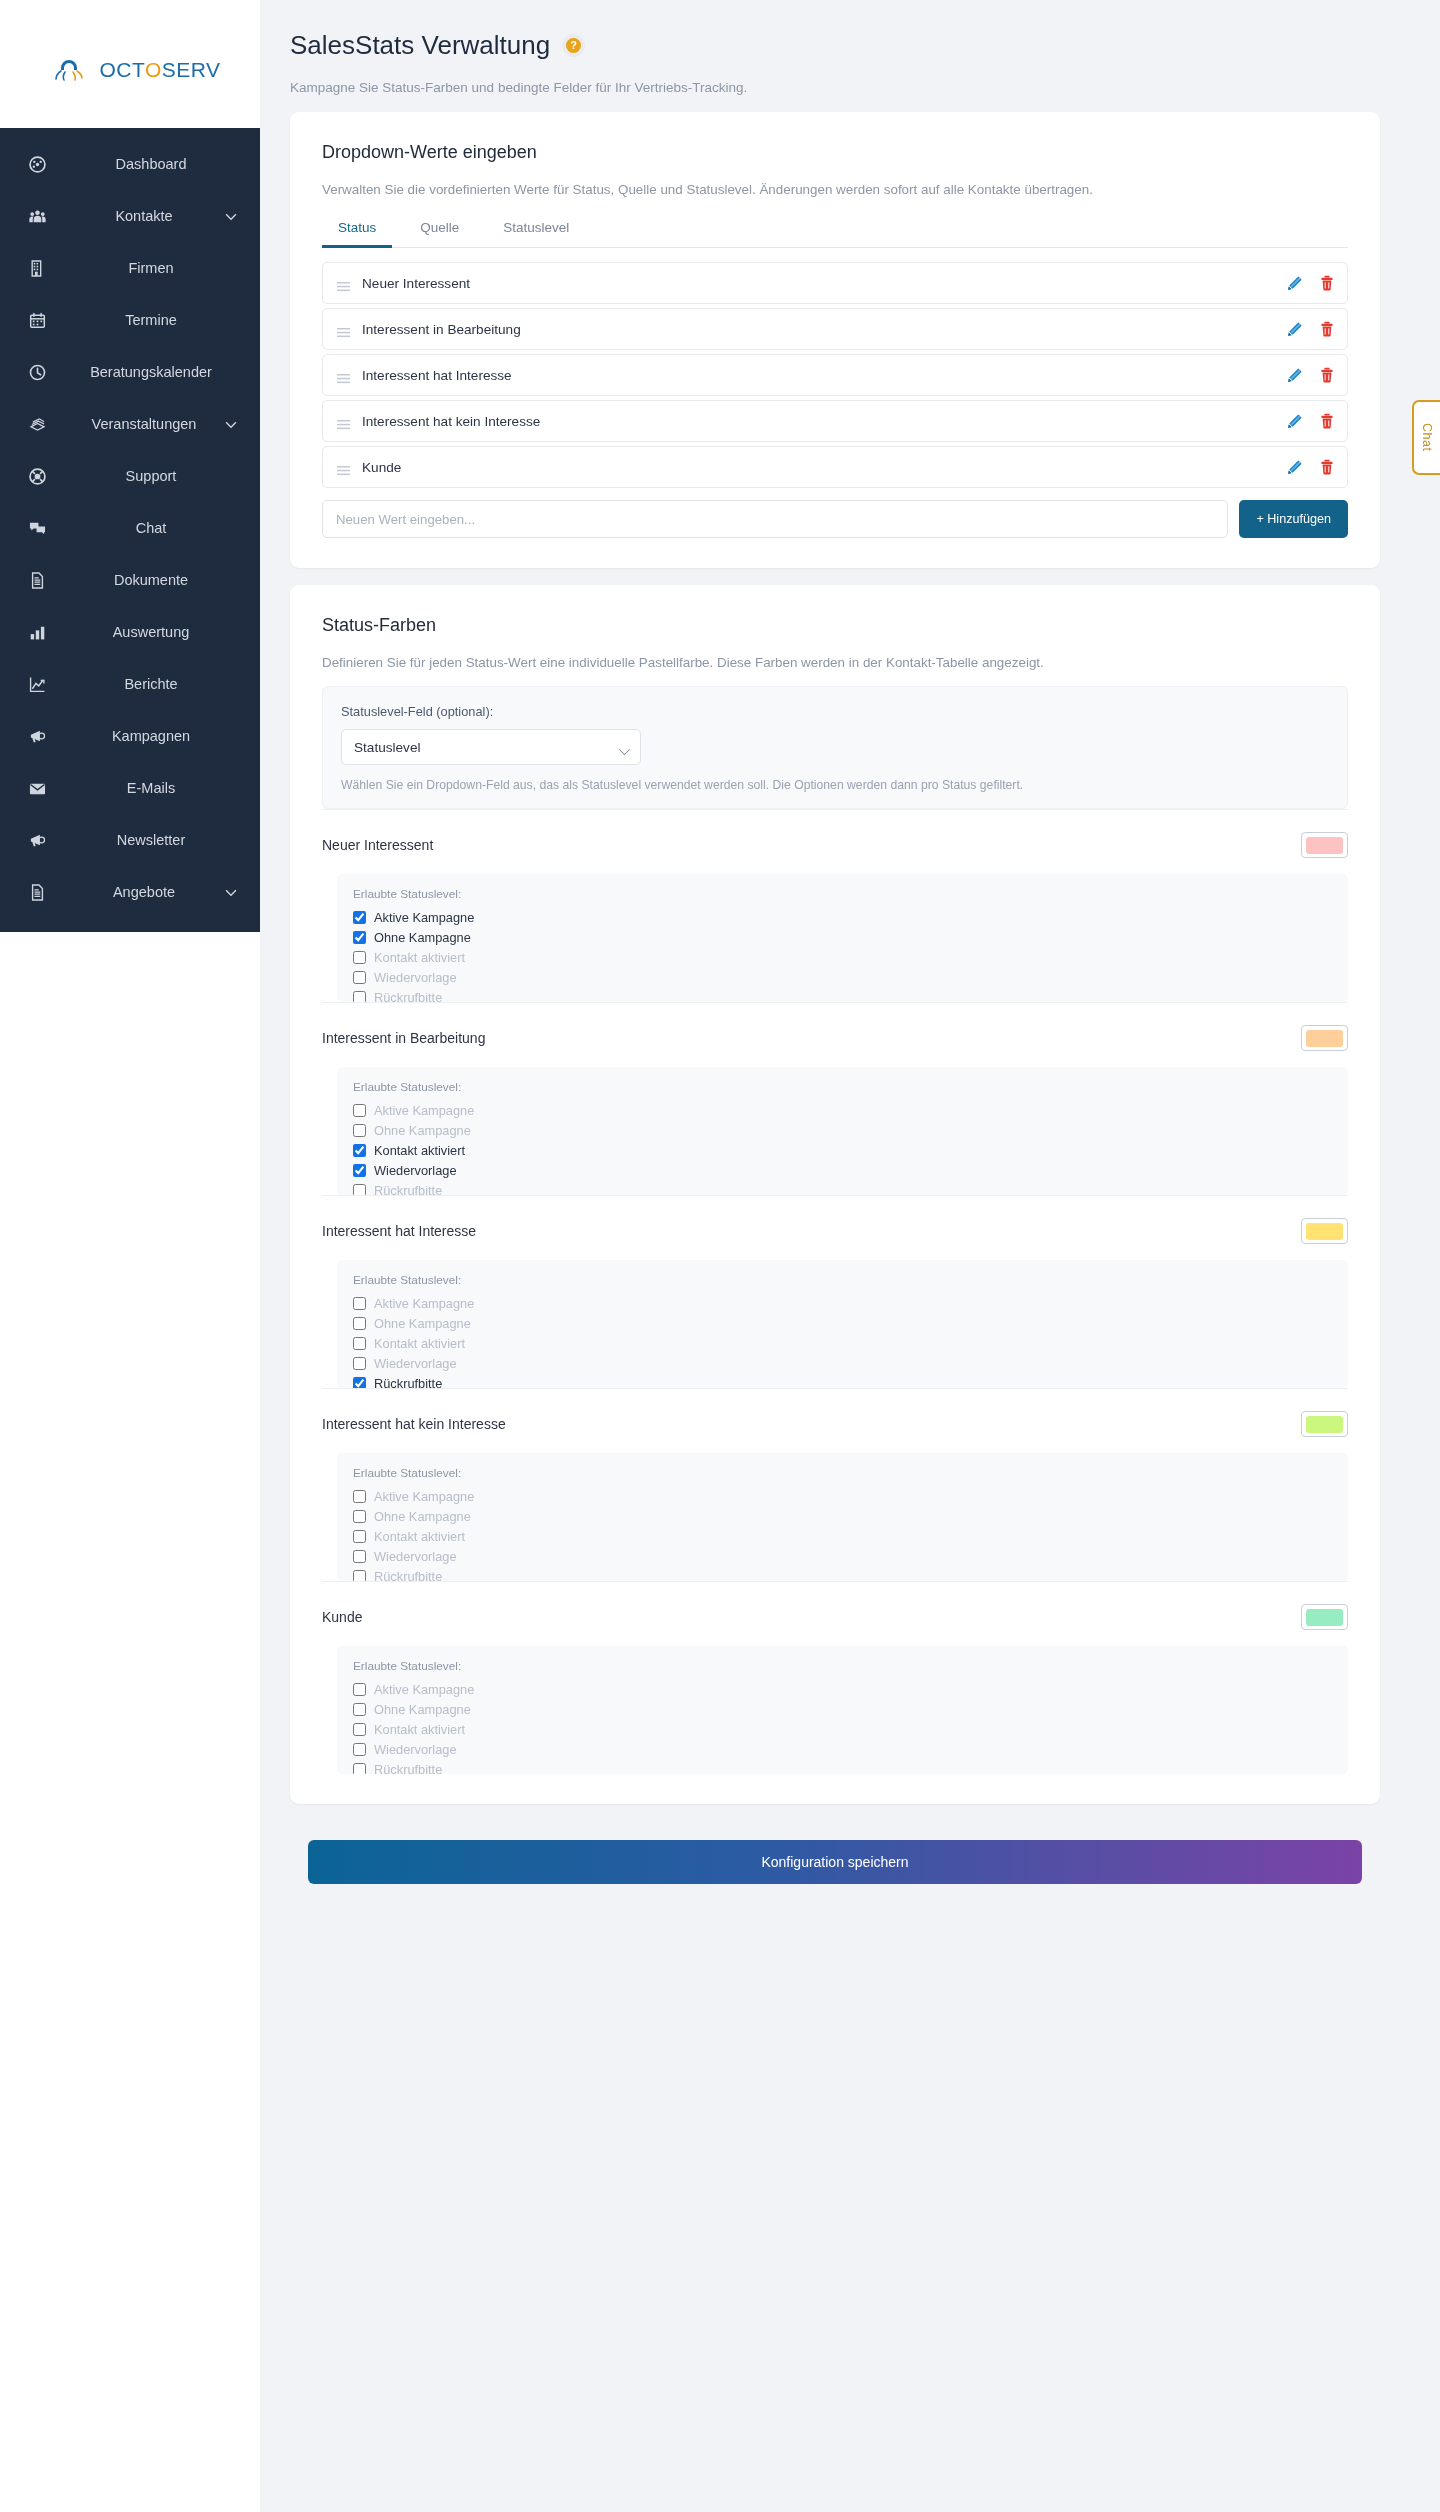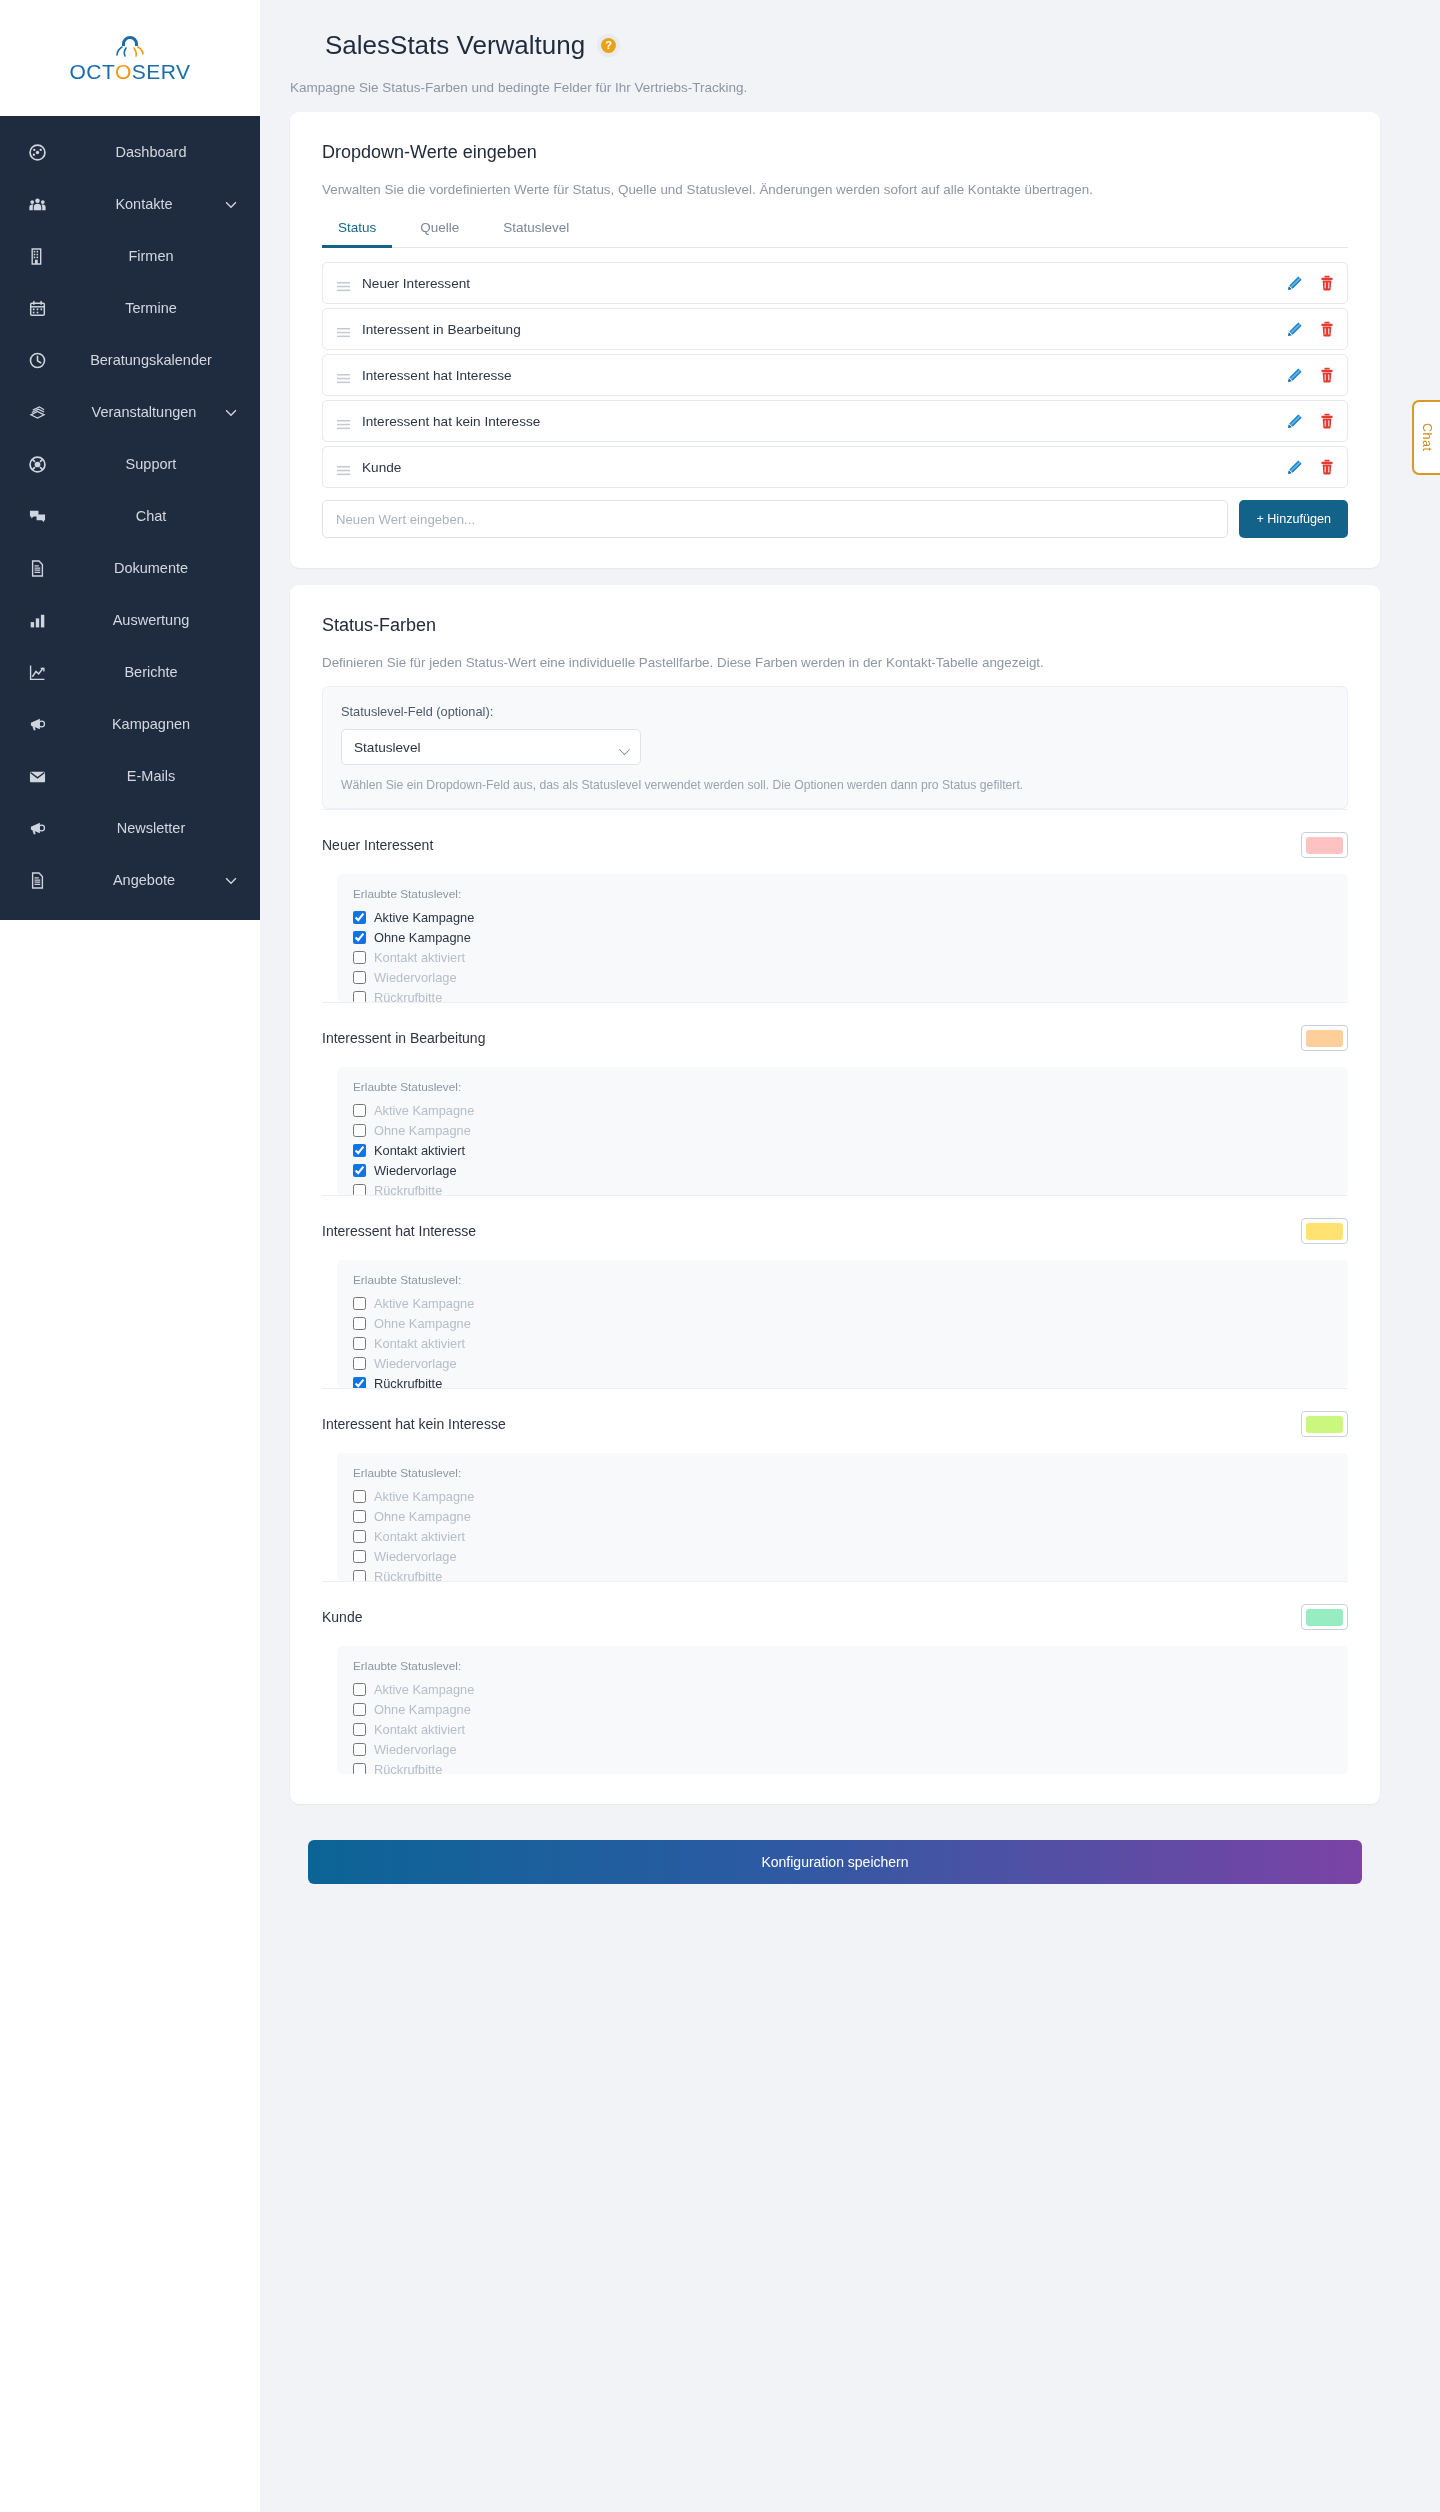--- a/index.html
+++ b/index.html
@@ -19,23 +19,24 @@
     background: #ffffff;
     display: flex;
     flex-direction: column;
     position: relative;
     z-index: 5;
   }
   .logo-box {
     height: 116px;
     background: #fff;
     display: flex;
-    flex-direction: column;
+    flex-direction: row;
     align-items: center;
     justify-content: center;
+    margin-top: 12px;
   }
   .logo-mark { height: 26px; width: 60px; display:block; margin-bottom: 1px; }
   .logo-word { font-size: 21px; letter-spacing: .5px; font-weight: 500; }
   .logo-word .b { color: #1b6ca8; }
   .logo-word .o { color: #f09a14; }
   .nav {
     background: #1f2b3e;
     flex: 0 0 auto;
     padding: 10px 0 14px 0;
   }
@@ -63,21 +64,21 @@
 
   
   .main {
     flex: 1 1 auto;
     background: #f1f3f6;
     padding: 0 0 0 0;
     position: relative;
     overflow: hidden;
   }
   .page-head { padding: 30px 60px 0 30px; }
-  .page-title-row { display: flex; align-items: center; gap: 12px; margin-left: 35px; }
+  .page-title-row { display: flex; align-items: center; gap: 12px; }
   .page-title {
     font-size: 26px;
     color: #1f2b3e;
     font-weight: 400;
   }
   .help-badge {
     width: 23px; height: 23px; border-radius: 50%;
     background: #e9ebef;
     display: inline-flex; align-items: center; justify-content: center;
     cursor: pointer;

